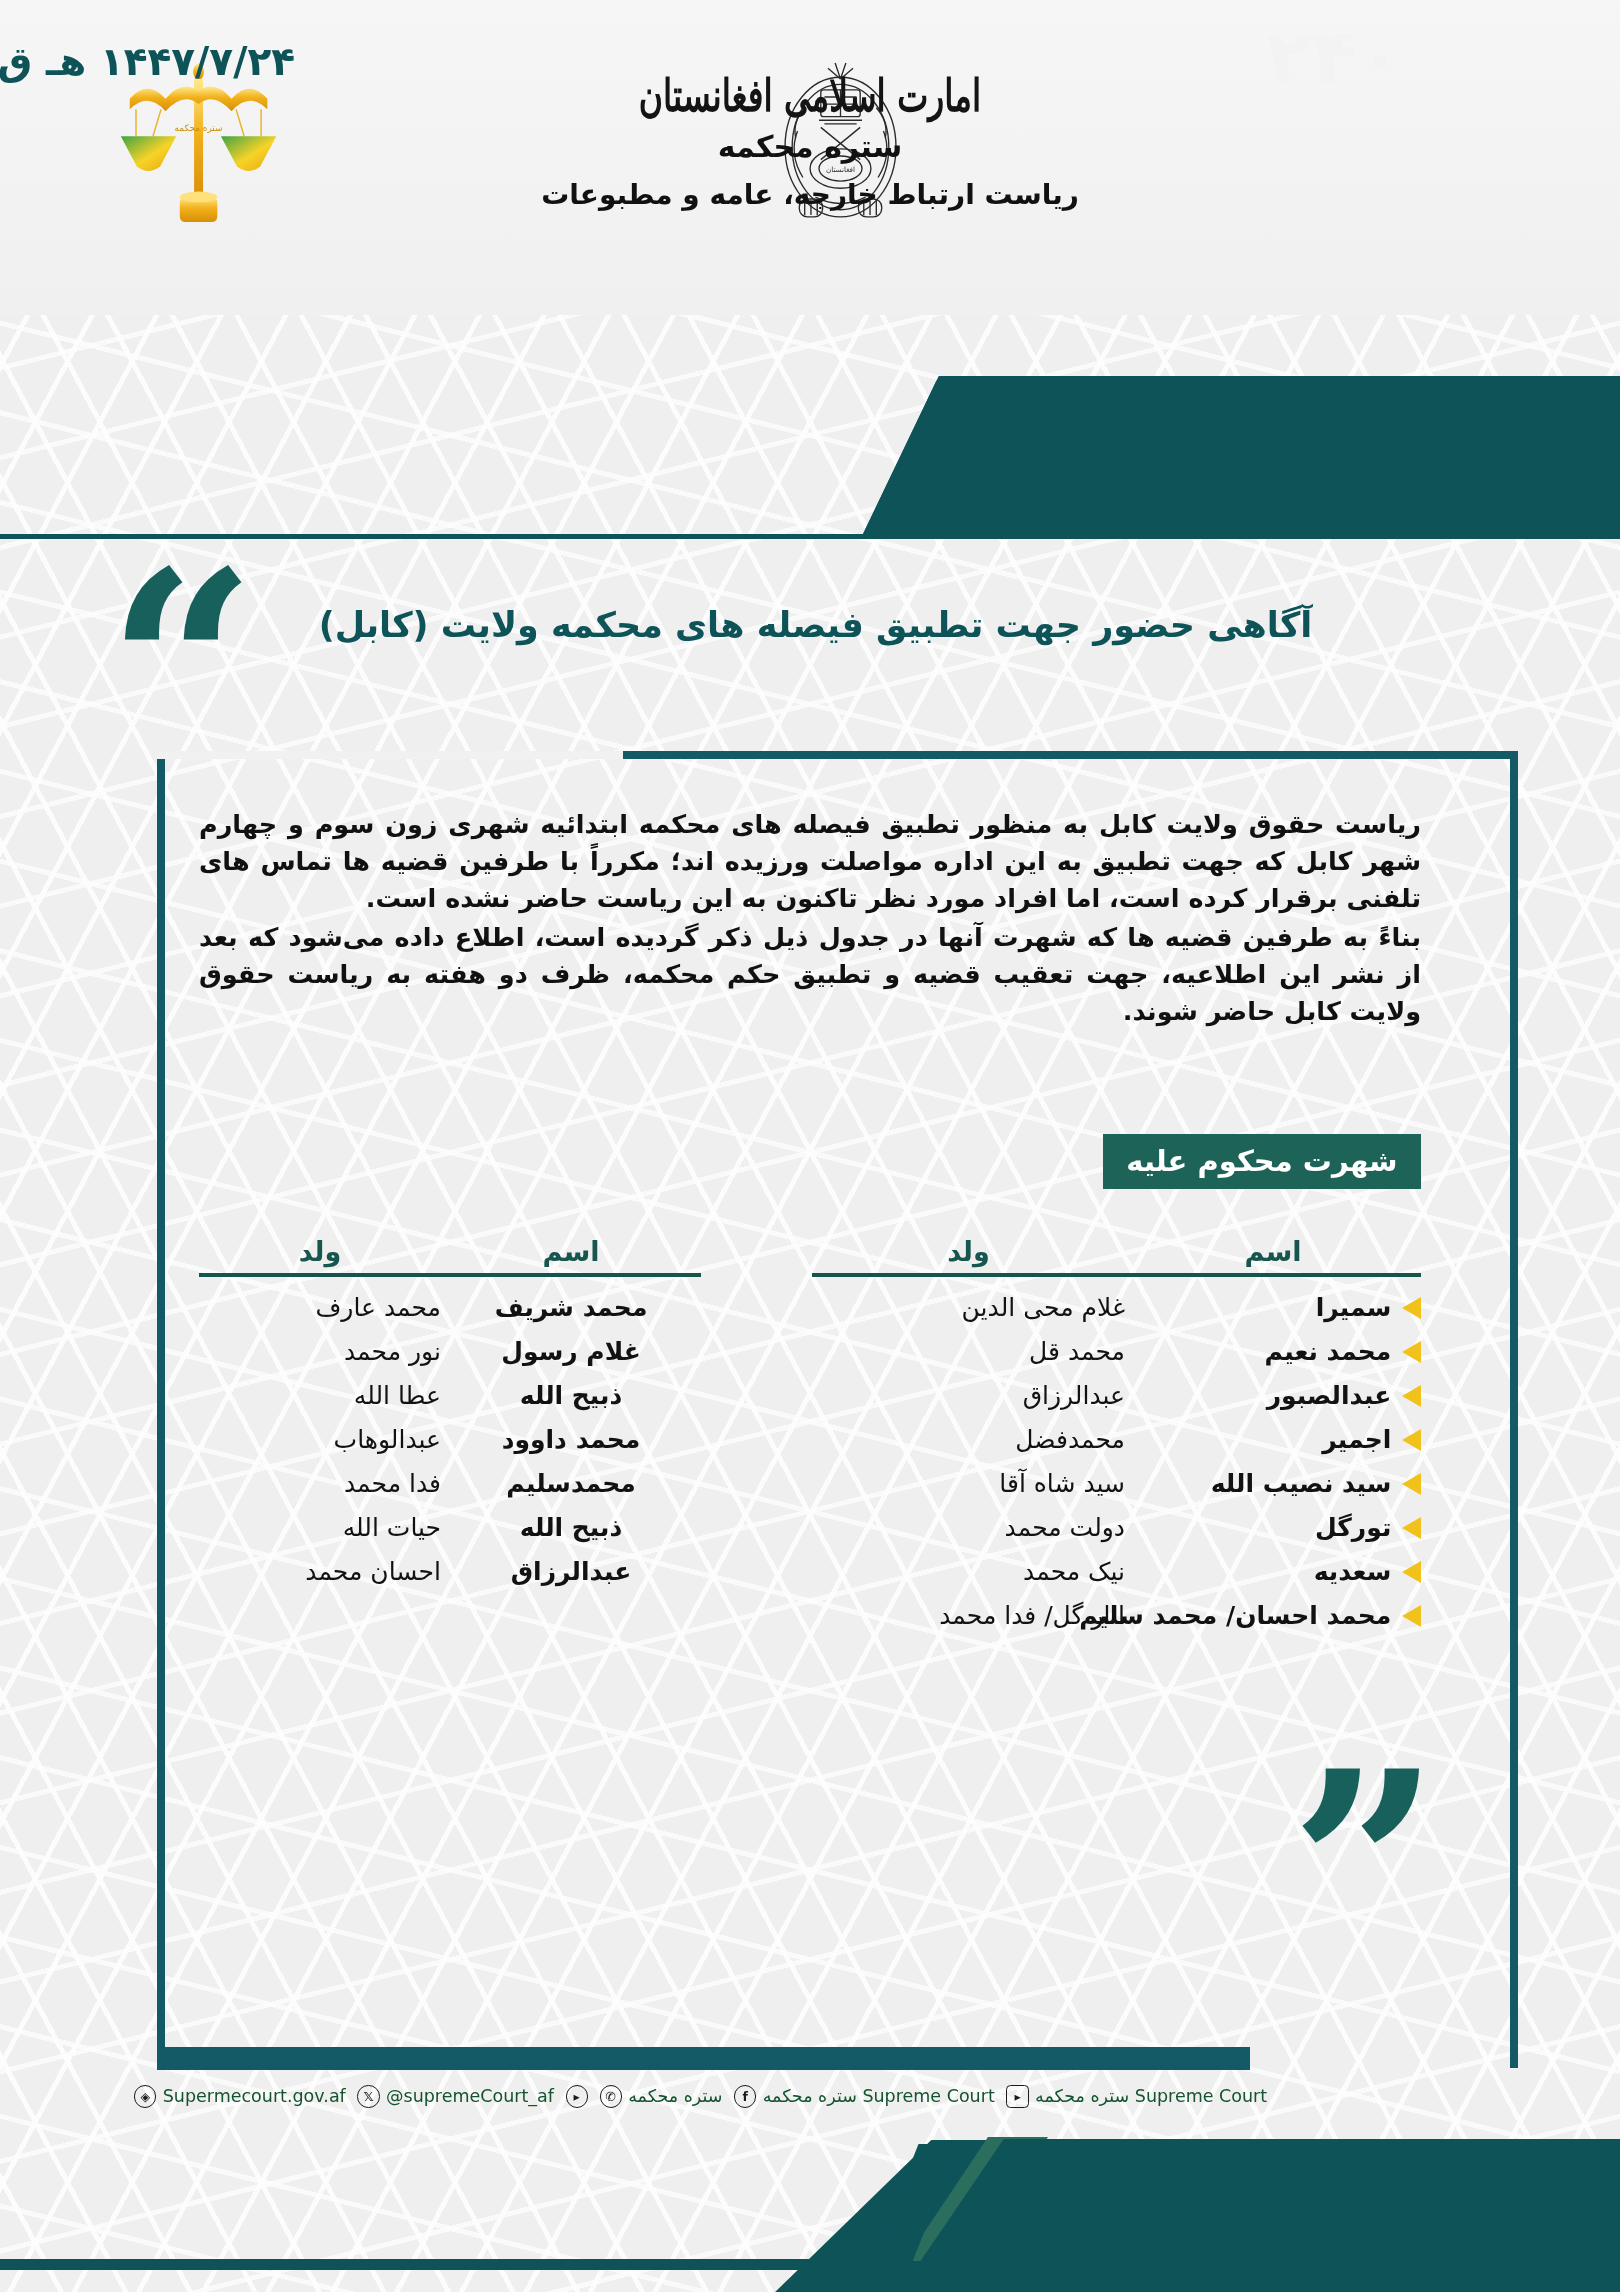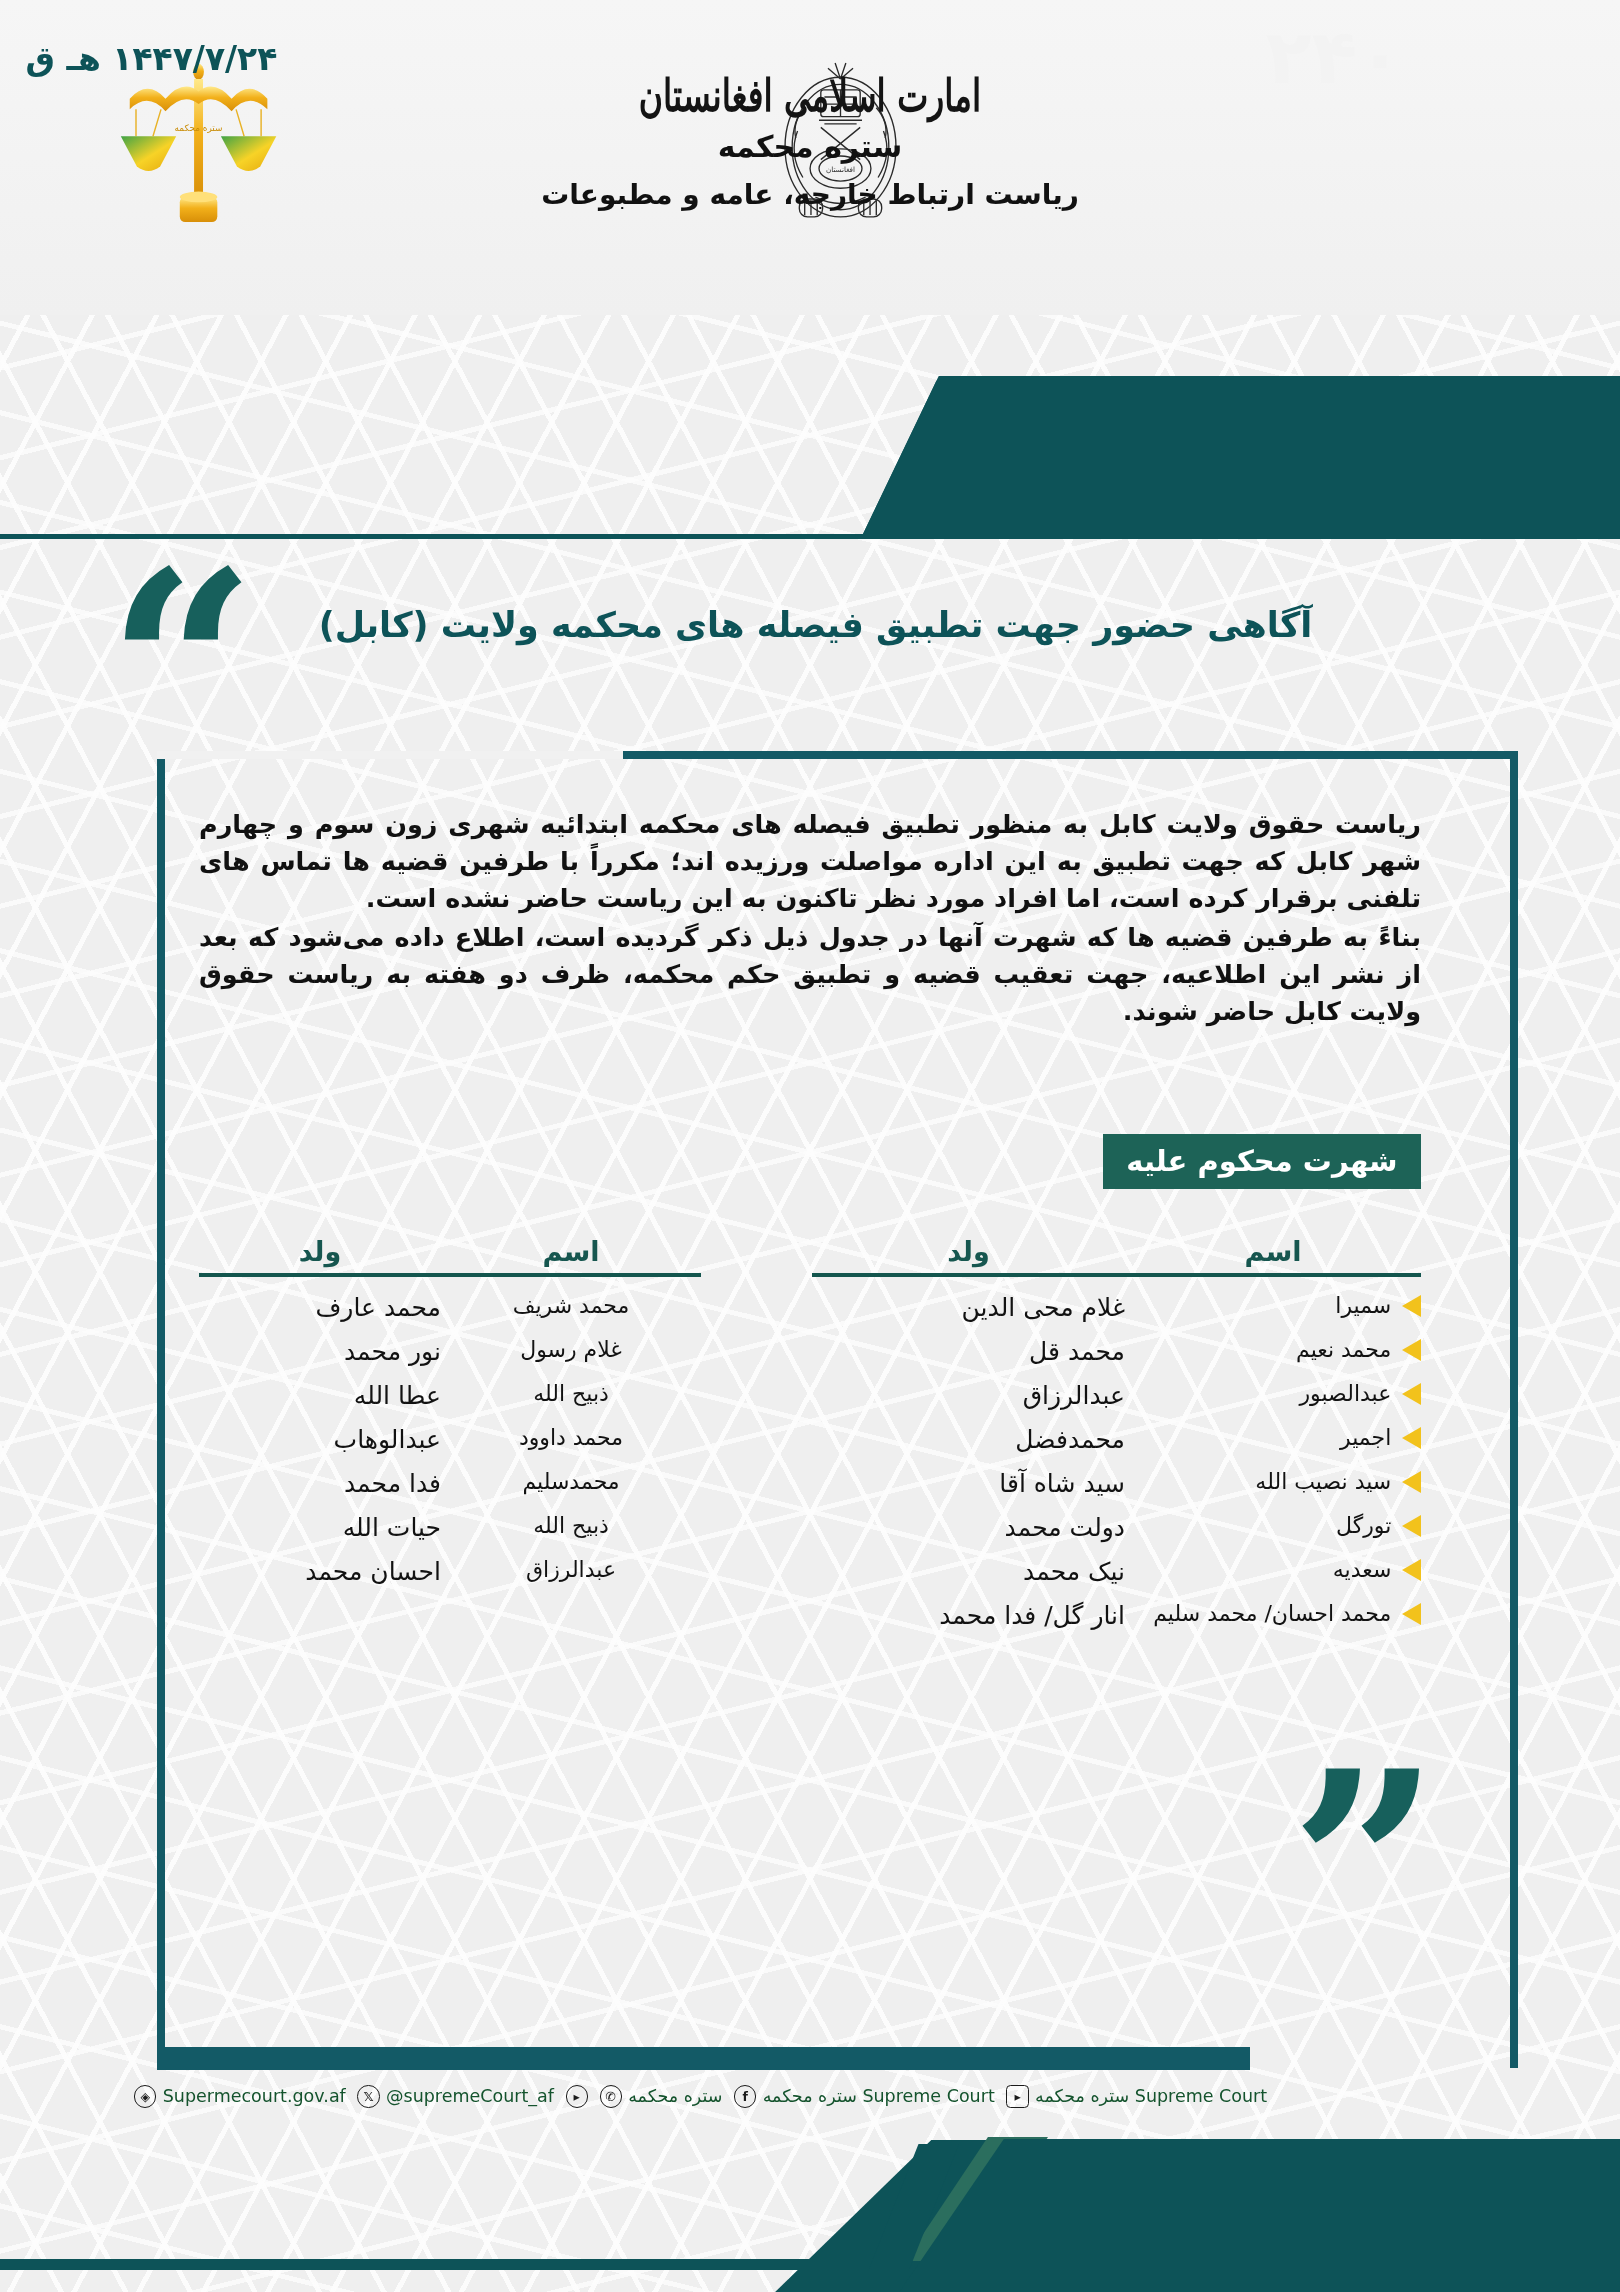--- a/index.html
+++ b/index.html
@@ -61,21 +61,21 @@
   }
   #banner-number {
     position:absolute; left:1191px; top:12.5px; width:287px;
     text-align:center; color:#f3f3f3;
     font-size:75px; font-weight:700; direction:rtl;
     font-family:"DejaVu Sans",sans-serif;
   }
   #banner-date {
     position:absolute; right:1325px; top:39px; width:287px;
     text-align:center; color:#0d5358;
-    font-size:33px; font-weight:700; direction:rtl;
+    font-size:39px; font-weight:700; direction:rtl;
     white-space:nowrap;
   }
   #hr-under-banner {
     position:absolute; left:0; top:534px; width:1620px; height:4.5px; background:#0d5358;
   }
 
   
   #doc-title {
     position:absolute; right:269px; left:280px; top:605px;
     text-align:center; direction:rtl;
@@ -137,21 +137,21 @@
   .sub-line .c-ped  { text-align:center; font-size:27px; color:#16564f; font-weight:700; }
   #tbl-right .c-name { width:296px; }
   #tbl-right .c-ped  { width:313px; }
   #tbl-left  .c-name { width:260px; }
   #tbl-left  .c-ped  { width:242px; }
 
   .hline { height:3.6px; background:#14564e; margin:6.3px 0 16px; }
 
   .drow { display:flex; align-items:flex-start; height:44px; }
   .cell-name {
-    font-size:22px; color:#121212; font-weight:400;
+    font-size:25px; color:#121212; font-weight:700;
     white-space:nowrap; display:flex; align-items:center;
     justify-content:flex-start; gap:10.7px;
   }
   .cell-ped {
     font-size:25px; color:#121212; font-weight:400;
     white-space:nowrap; text-align:right;
   }
   #tbl-right .cell-name { width:296px; justify-content:flex-start; }
   #tbl-right .cell-ped  { width:313px; }
   #tbl-left  .cell-name { width:260px; justify-content:center; }

